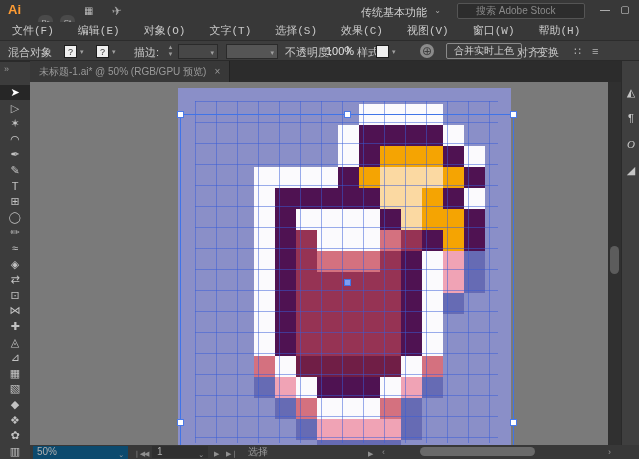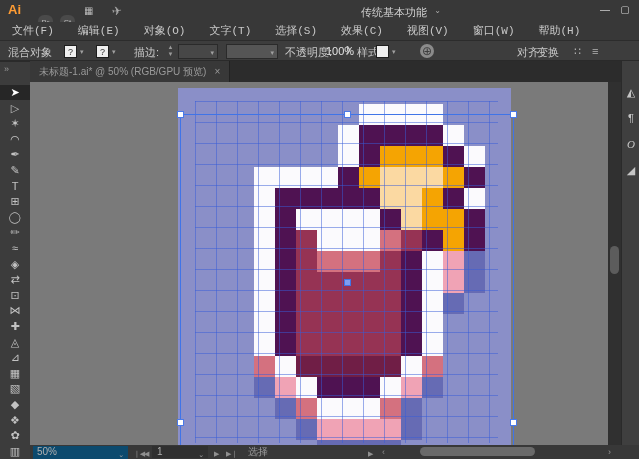--- a/index.html
+++ b/index.html
@@ -96,20 +96,21 @@
 <div id="app">
 
   <div id="titlebar" class="abs">
     <div class="abs ai-logo">Ai</div>
     <div class="abs sq-icon" style="left:38px">Br</div>
     <div class="abs sq-icon" style="left:60px">St</div>
     <div class="abs ws-icon">▦</div>
     <div class="abs plane-icon">✈</div>
     <div class="abs ws-label">传统基本功能</div>
     <div class="abs ws-chev">⌄</div>
+    <div class="abs searchbox">搜索 Adobe Stock</div>
     <div class="abs winbtn" style="right:26px">—</div>
     <div class="abs winbtn" style="right:6px">▢</div>
   </div>
 
   <div id="menubar" class="abs">
       <div class="menu-item">文件(F)</div>
       <div class="menu-item">编辑(E)</div>
       <div class="menu-item">对象(O)</div>
       <div class="menu-item">文字(T)</div>
       <div class="menu-item">选择(S)</div>
@@ -136,20 +137,21 @@
     <div class="abs field" style="left:226px;width:52px;background:#555">
       <span class="abs chev" style="right:3px;top:4px">▾</span>
     </div>
     <div class="abs opt-label" style="left:285px">不透明度:</div>
     <div class="abs opt-label" style="left:326px;color:#e2e2e2">100%</div>
     <div class="abs opt-label" style="left:345px;font-size:8px">❯</div>
     <div class="abs opt-label" style="left:357px">样式:</div>
     <div class="abs swatch" style="left:376px"></div>
     <div class="abs chev" style="left:392px">▾</div>
     <div class="abs globe" style="left:420px">⊕</div>
+    <div class="abs opt-btn" style="left:446px">合并实时上色</div>
     <div class="abs opt-label" style="left:517px">对齐</div>
     <div class="abs opt-label" style="left:537px">变换</div>
     <div class="abs panelglyph" style="left:574px">∷</div>
     <div class="abs panelglyph" style="left:592px">≡</div>
   </div>
 
   <div id="tabbar" class="abs">
       <div class="tab inactive"><span>未标题-1.ai* @ 50% (RGB/GPU 预览)</span><span class="close">×</span></div>
     </div>
 

